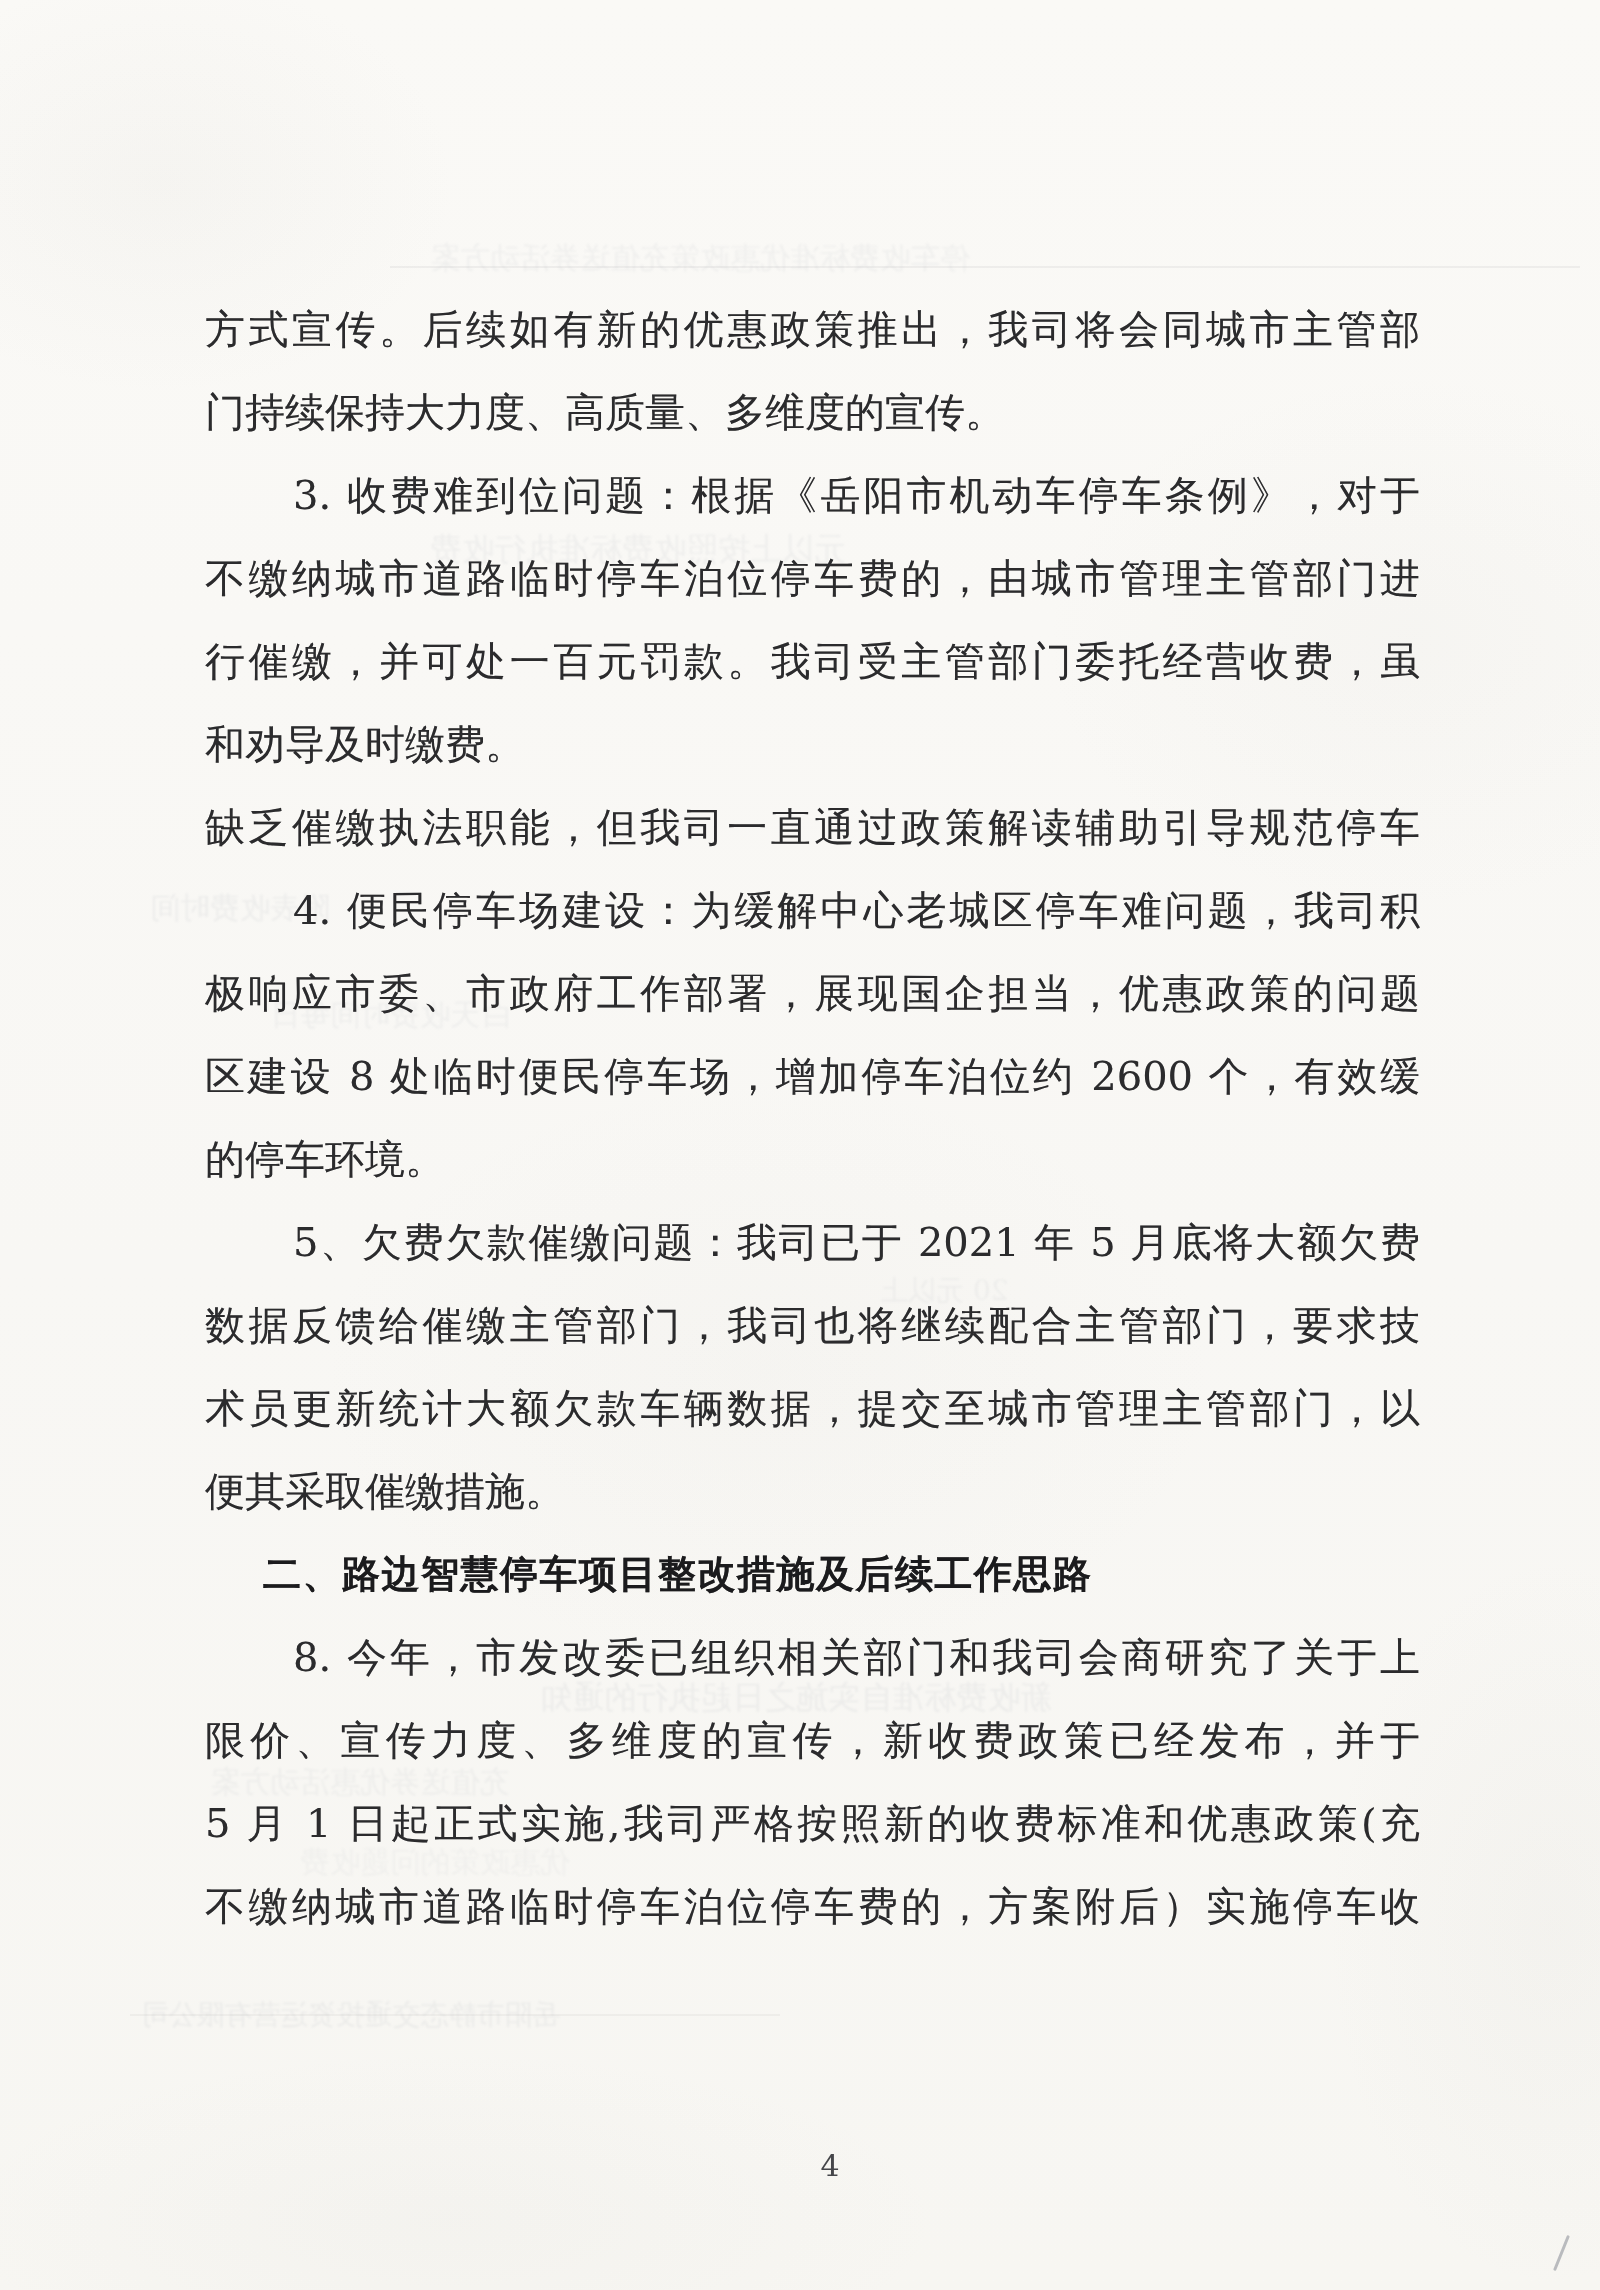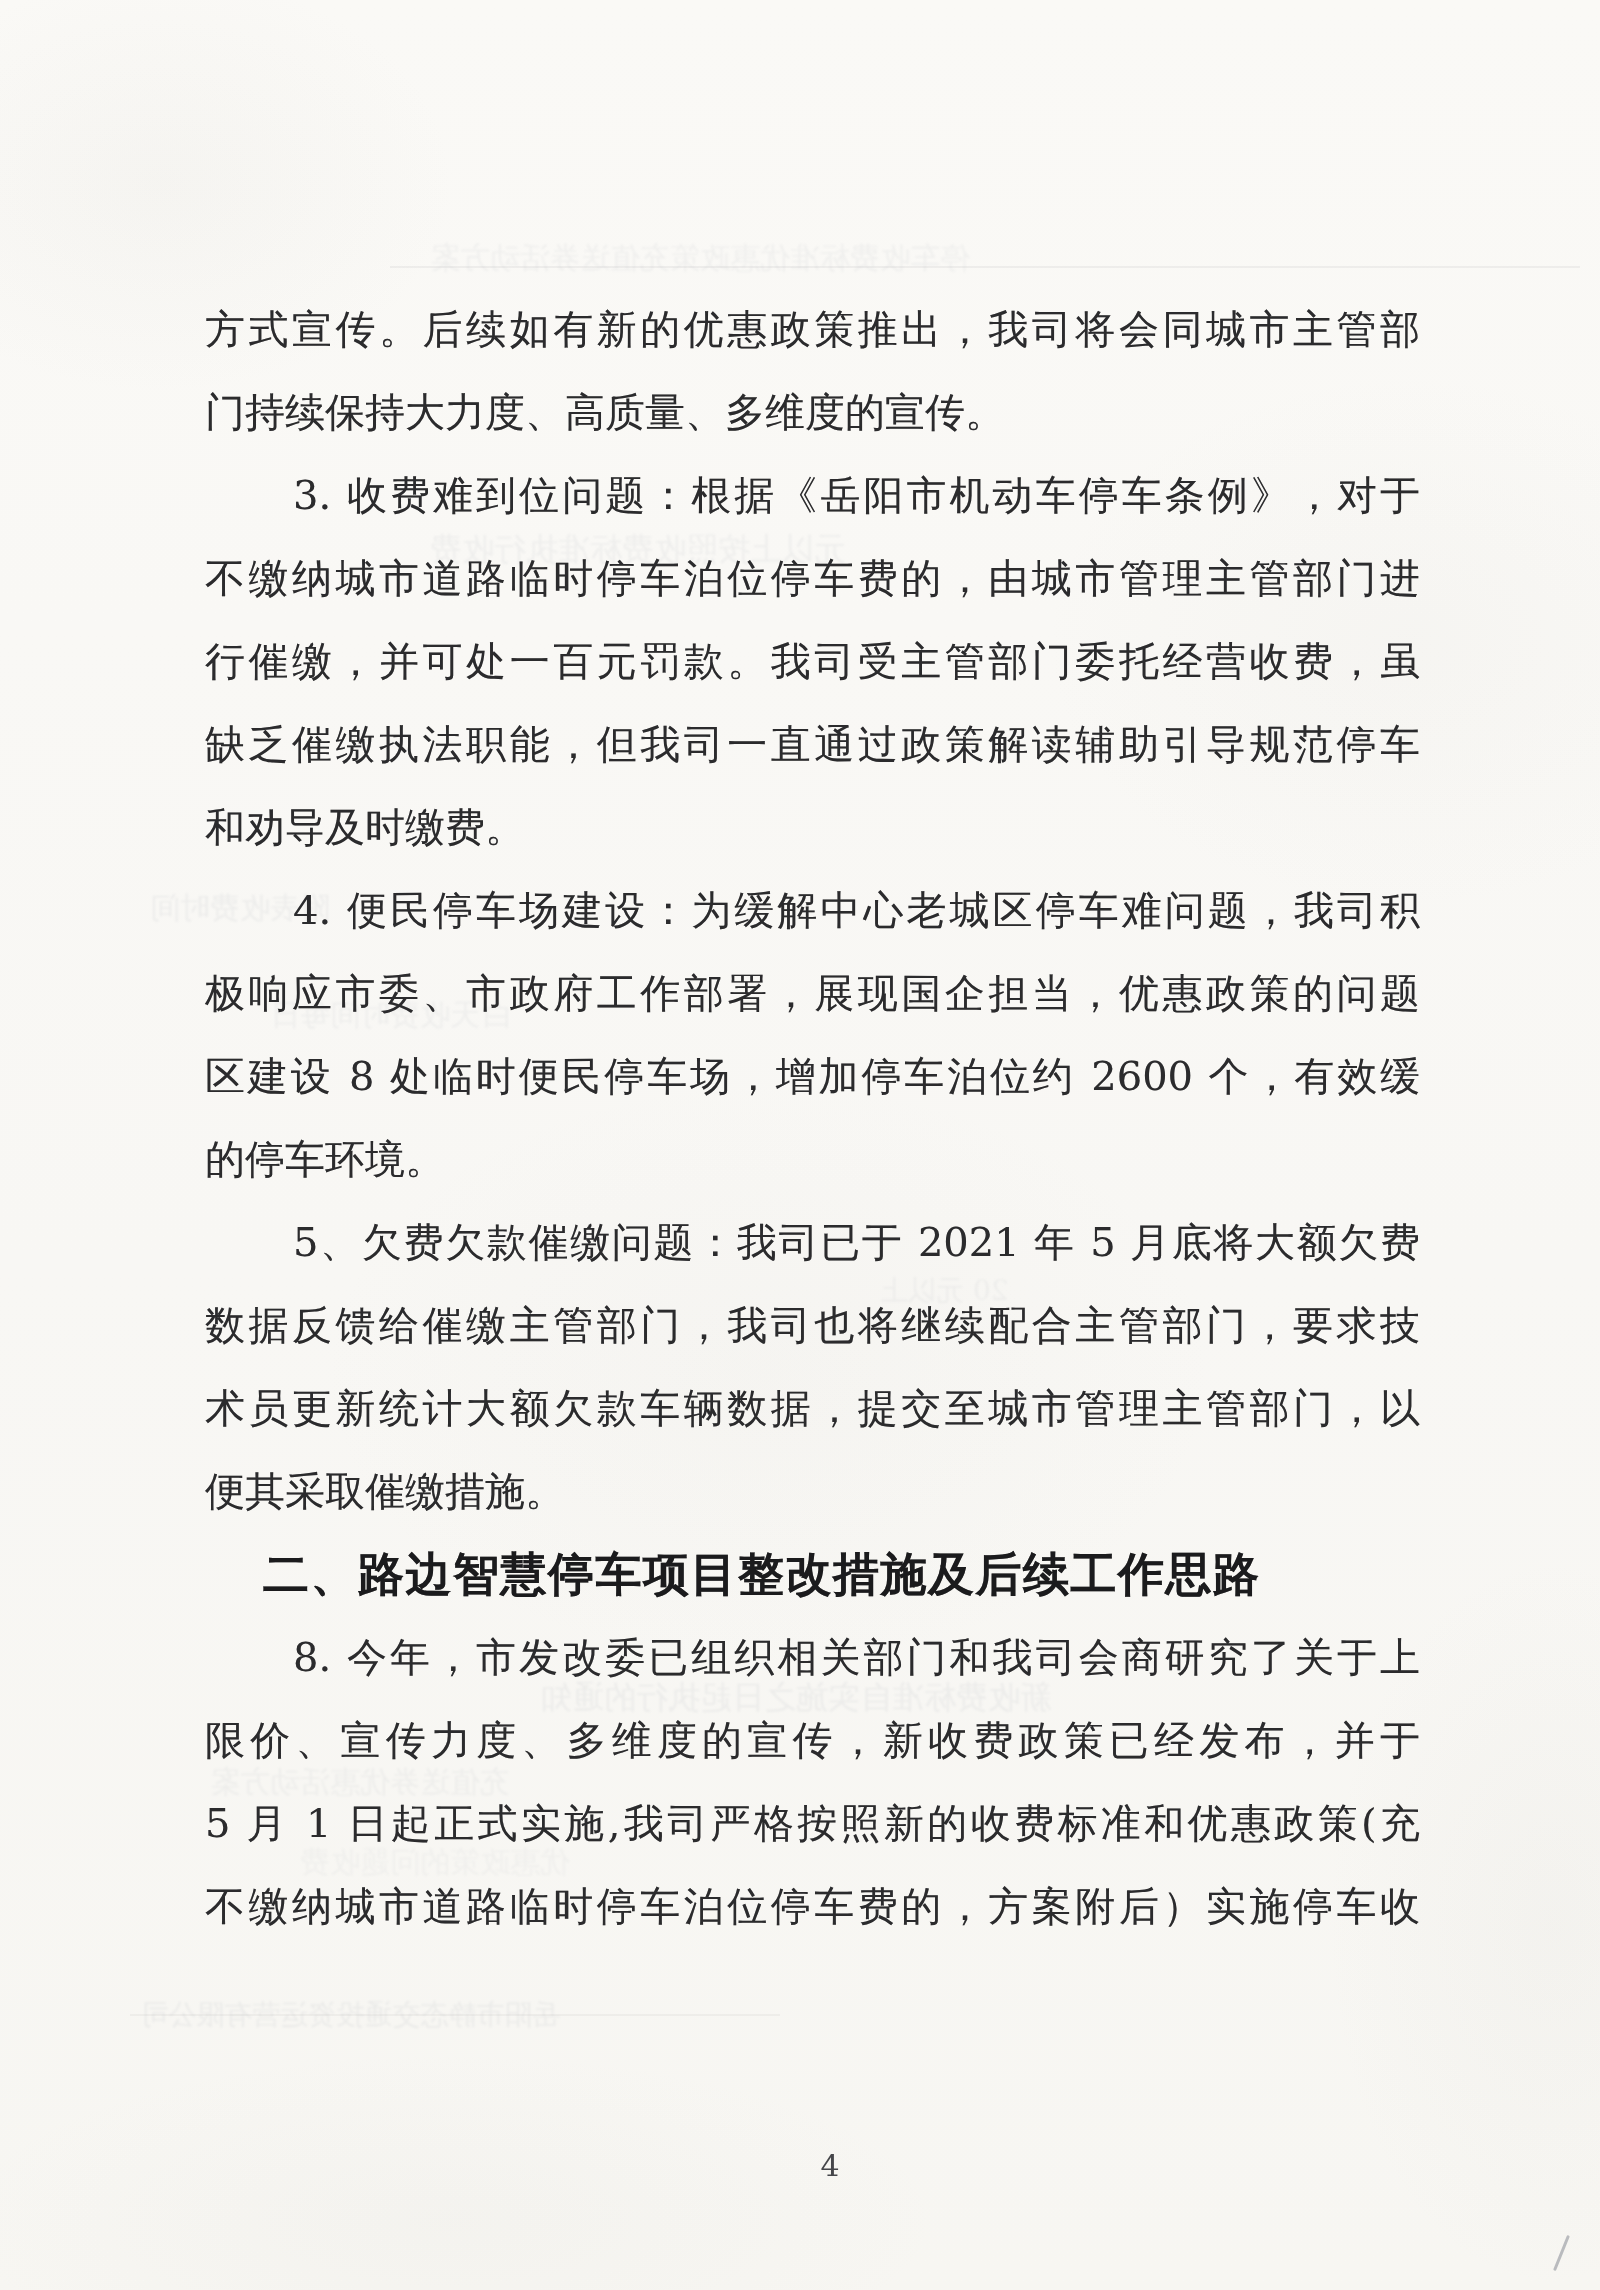--- a/index.html
+++ b/index.html
@@ -25,21 +25,21 @@
   }
   .line{
     height:83px;line-height:83px;font-size:40px;
     white-space:normal;
     text-shadow:0 0 .6px rgba(40,40,42,.35);
   }
   .full{text-align:justify;text-align-last:justify;}
   .start{text-indent:88px;}
   .heading{
     font-family:"DejaVu Sans","Liberation Sans",sans-serif;
-    font-weight:700;color:#1b1b1d;font-size:46px;letter-spacing:1.5px;
+    font-weight:700;color:#1b1b1d;font-size:38px;letter-spacing:1.5px;
     text-indent:58px;text-align:left;text-align-last:left;
     text-shadow:0 0 .5px rgba(0,0,0,.55);
   }
   
   .bleed{
     position:absolute;color:#9ba1ab;white-space:nowrap;
     transform:scaleX(-1);filter:blur(1.2px);
     font-family:"DejaVu Serif","Liberation Serif",serif;
     pointer-events:none;
   }
@@ -90,22 +90,22 @@
   <div class="bleed b6">充值送券优惠活动方案</div>
   <div class="bleed b7">优惠政策的问题收费</div>
   <div class="bleed b8">岳阳市静态交通投资运营有限公司</div>
 
   <main class="doc-body">
     <div class="line full">方式宣传。后续如有新的优惠政策推出，我司将会同城市主管部</div>
     <div class="line">门持续保持大力度、高质量、多维度的宣传。</div>
     <div class="line start full">3. 收费难到位问题：根据《岳阳市机动车停车条例》，对于</div>
     <div class="line full">不缴纳城市道路临时停车泊位停车费的，由城市管理主管部门进</div>
     <div class="line full">行催缴，并可处一百元罚款。我司受主管部门委托经营收费，虽</div>
+    <div class="line">和劝导及时缴费。</div>
     <div class="line full">缺乏催缴执法职能，但我司一直通过政策解读辅助引导规范停车</div>
-    <div class="line">和劝导及时缴费。</div>
     <div class="line start full">4. 便民停车场建设：为缓解中心老城区停车难问题，我司积</div>
     <div class="line full">极响应市委、市政府工作部署，展现国企担当，优惠政策的问题</div>
     <div class="line full">区建设 8 处临时便民停车场，增加停车泊位约 2600 个，有效缓</div>
     <div class="line">的停车环境。</div>
     <div class="line start full">5、欠费欠款催缴问题：我司已于 2021 年 5 月底将大额欠费</div>
     <div class="line full">数据反馈给催缴主管部门，我司也将继续配合主管部门，要求技</div>
     <div class="line full">术员更新统计大额欠款车辆数据，提交至城市管理主管部门，以</div>
     <div class="line">便其采取催缴措施。</div>
     <div class="line heading">二、路边智慧停车项目整改措施及后续工作思路</div>
     <div class="line start full">8. 今年，市发改委已组织相关部门和我司会商研究了关于上</div>

